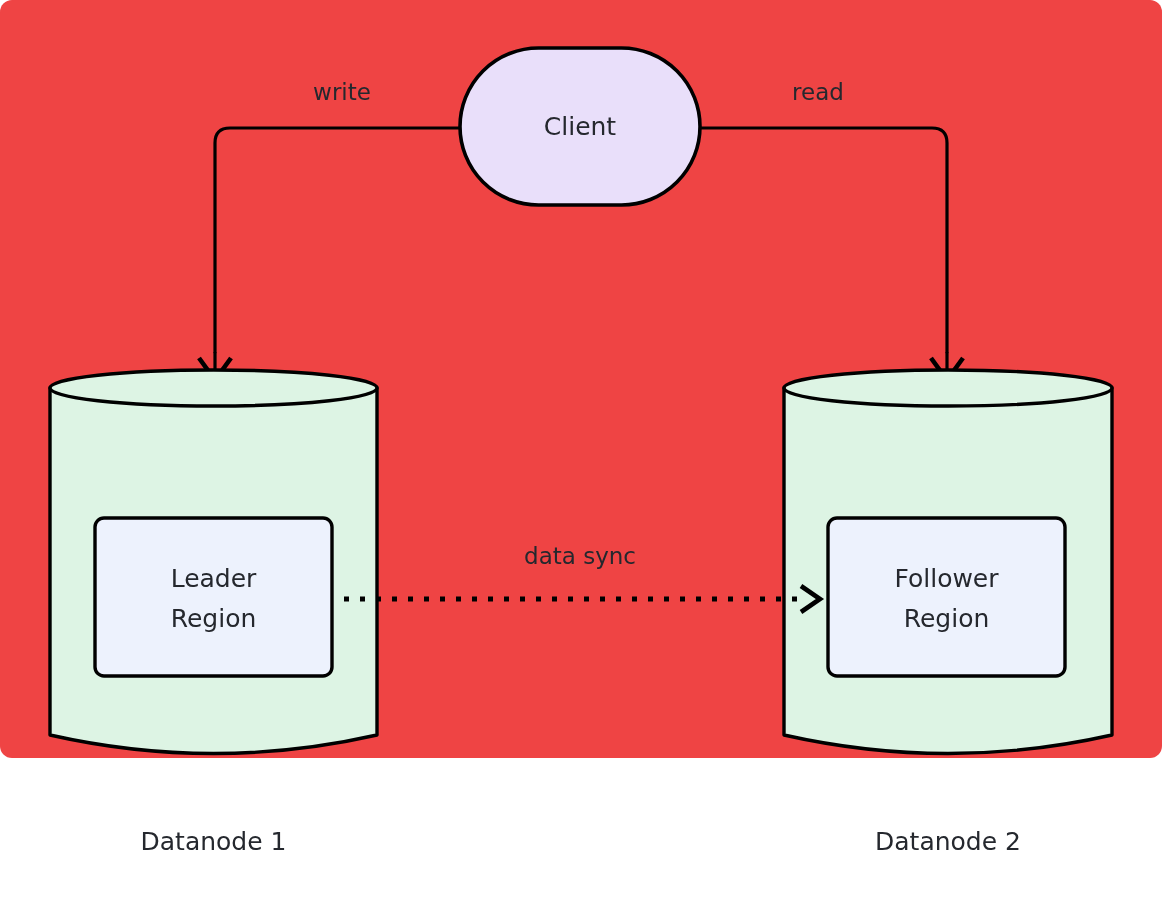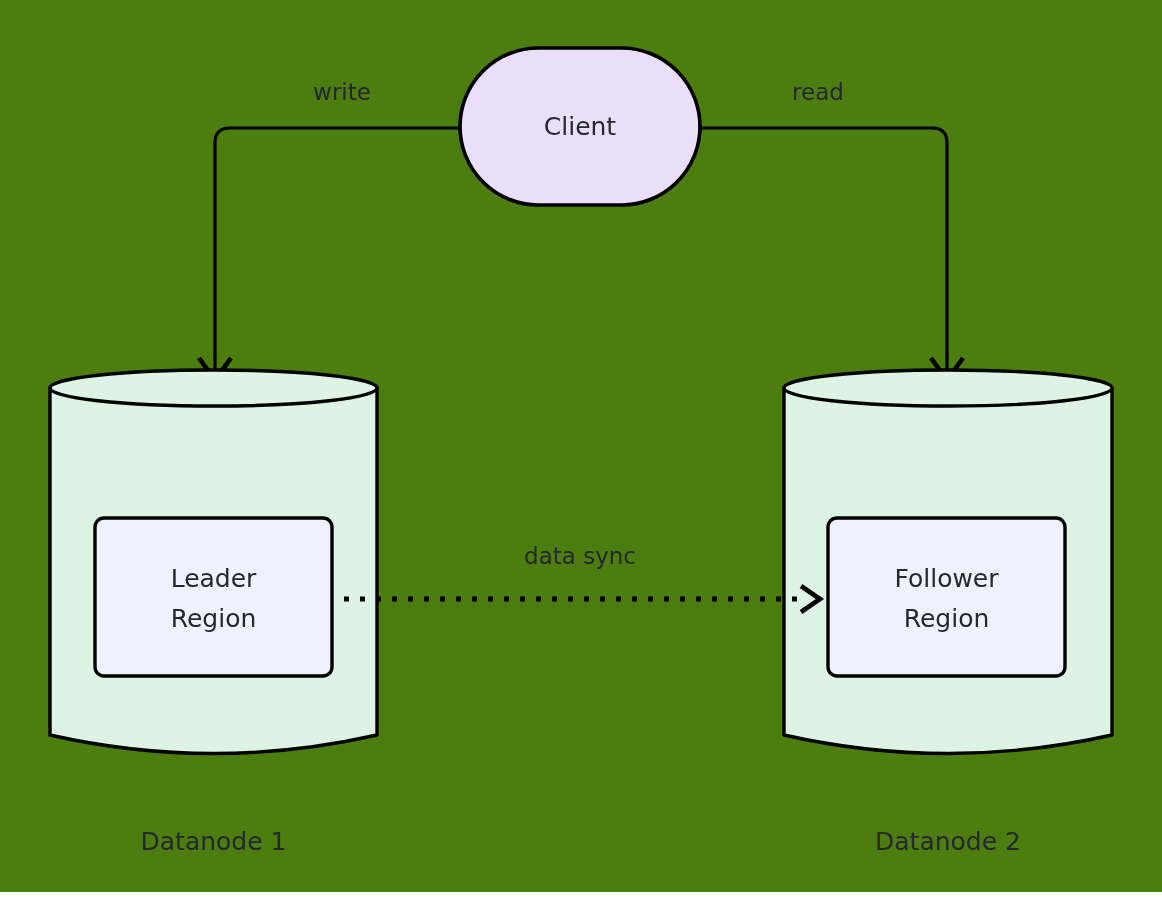--- a/index.html
+++ b/index.html
@@ -9,22 +9,23 @@
   }
   body {
     width: 1162px;
     height: 912px;
     overflow: hidden;
     font-family: "DejaVu Sans", sans-serif;
   }
   #diagram-root {
     position: relative;
     width: 1162px;
-    height: 892px;
-    background: #4d7c0f;
+    height: 758px;
+    background: #ef4444;
+    border-radius: 12px;
   }
   svg#diagram-canvas {
     position: absolute;
     top: 0;
     left: 0;
     width: 1162px;
     height: 912px;
     display: block;
   }
   .node-label {

